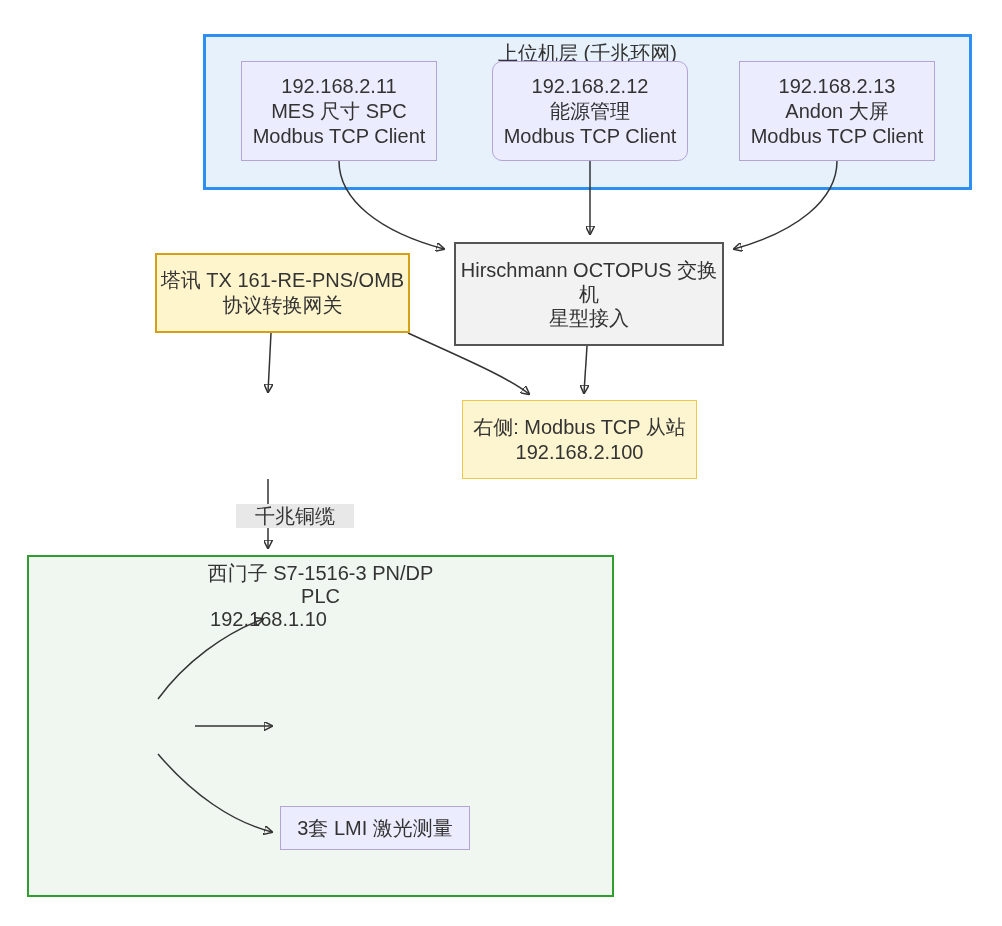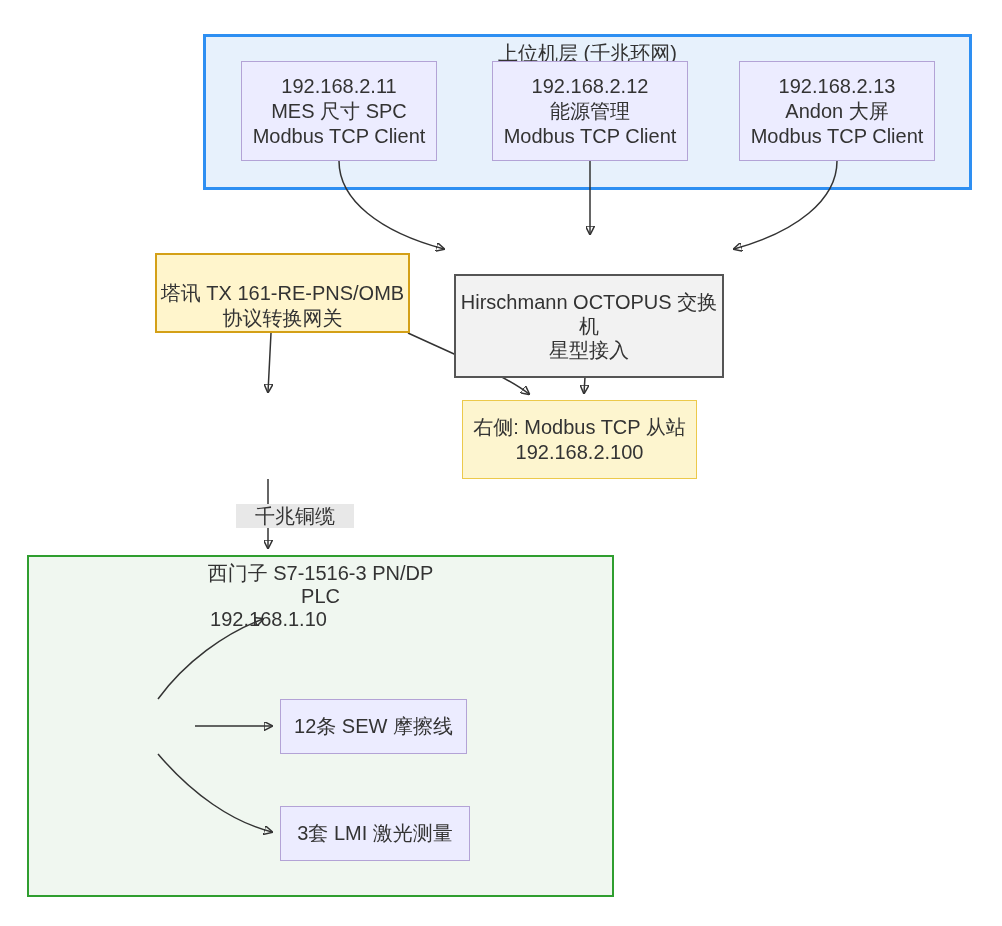--- a/index.html
+++ b/index.html
@@ -42,30 +42,30 @@
   .node{
     position:absolute;box-sizing:border-box;z-index:3;
     display:flex;flex-direction:column;align-items:center;justify-content:center;
     text-align:center;line-height:25px;
   }
   .node-purple{background:var(--node-purple-fill);border:1px solid var(--node-purple-border);}
   .node-gateway{background:var(--gateway-fill);border:2px solid var(--gateway-border);}
   .node-slave{background:var(--slave-fill);border:1px solid var(--slave-border);}
   .node-switch{background:var(--switch-fill);border:2px solid var(--switch-border);}
   .client1{left:241px;top:61px;width:196px;height:100px;}
-  .client2{left:492px;top:61px;width:196px;height:100px;}
+  .client2{left:492px;top:61px;width:196px;height:100px;border-radius:10px;}
   .client3{left:739px;top:61px;width:196px;height:100px;}
-  .gateway{left:155px;top:253px;width:255px;height:80px;justify-content:flex-end;}
-  .switch{left:454px;top:242px;width:270px;height:104px;line-height:24px;margin-top:32px;}
+  .gateway{left:155px;top:253px;width:255px;height:80px;}
+  .switch{left:454px;top:242px;width:270px;height:104px;line-height:24px;}
   .leftslave{left:167px;top:399px;width:208px;height:80px;}
   .rightslave{left:462px;top:400px;width:235px;height:79px;}
   .plcbox1{left:271px;top:590px;width:204px;height:56px;}
   .control{left:67px;top:699px;width:128px;height:55px;}
   .plcbox2{left:280px;top:699px;width:187px;height:55px;}
-  .plcbox3{left:280px;top:806px;width:190px;height:55px;}
+  .plcbox3{left:280px;top:806px;width:190px;height:44px;}
   .edge-label{
     position:absolute;left:236px;top:504px;z-index:4;
     background:var(--label-bg);padding:1px 19px;line-height:22px;
   }
   .edges{position:absolute;left:0;top:0;width:1002px;height:926px;z-index:2;}
   .edges path,.edges line{stroke:var(--edge);stroke-width:1.5;fill:none;}
 </style>
 </head>
 <body>
 
@@ -125,20 +125,17 @@
     <div>星型接入</div>
   </div>
 
   <div class="node node-slave rightslave">
     <div>右侧: Modbus TCP 从站</div>
     <div>192.168.2.100</div>
   </div>
 
   <div class="edge-label">千兆铜缆</div>
 
-  <div class="node node-purple plcbox2">
-    <div>12条 SEW 摩擦线</div>
-  </div>
   <div class="node node-purple plcbox3">
     <div>3套 LMI 激光测量</div>
   </div>
 
 </div>
 
 </body></html>

